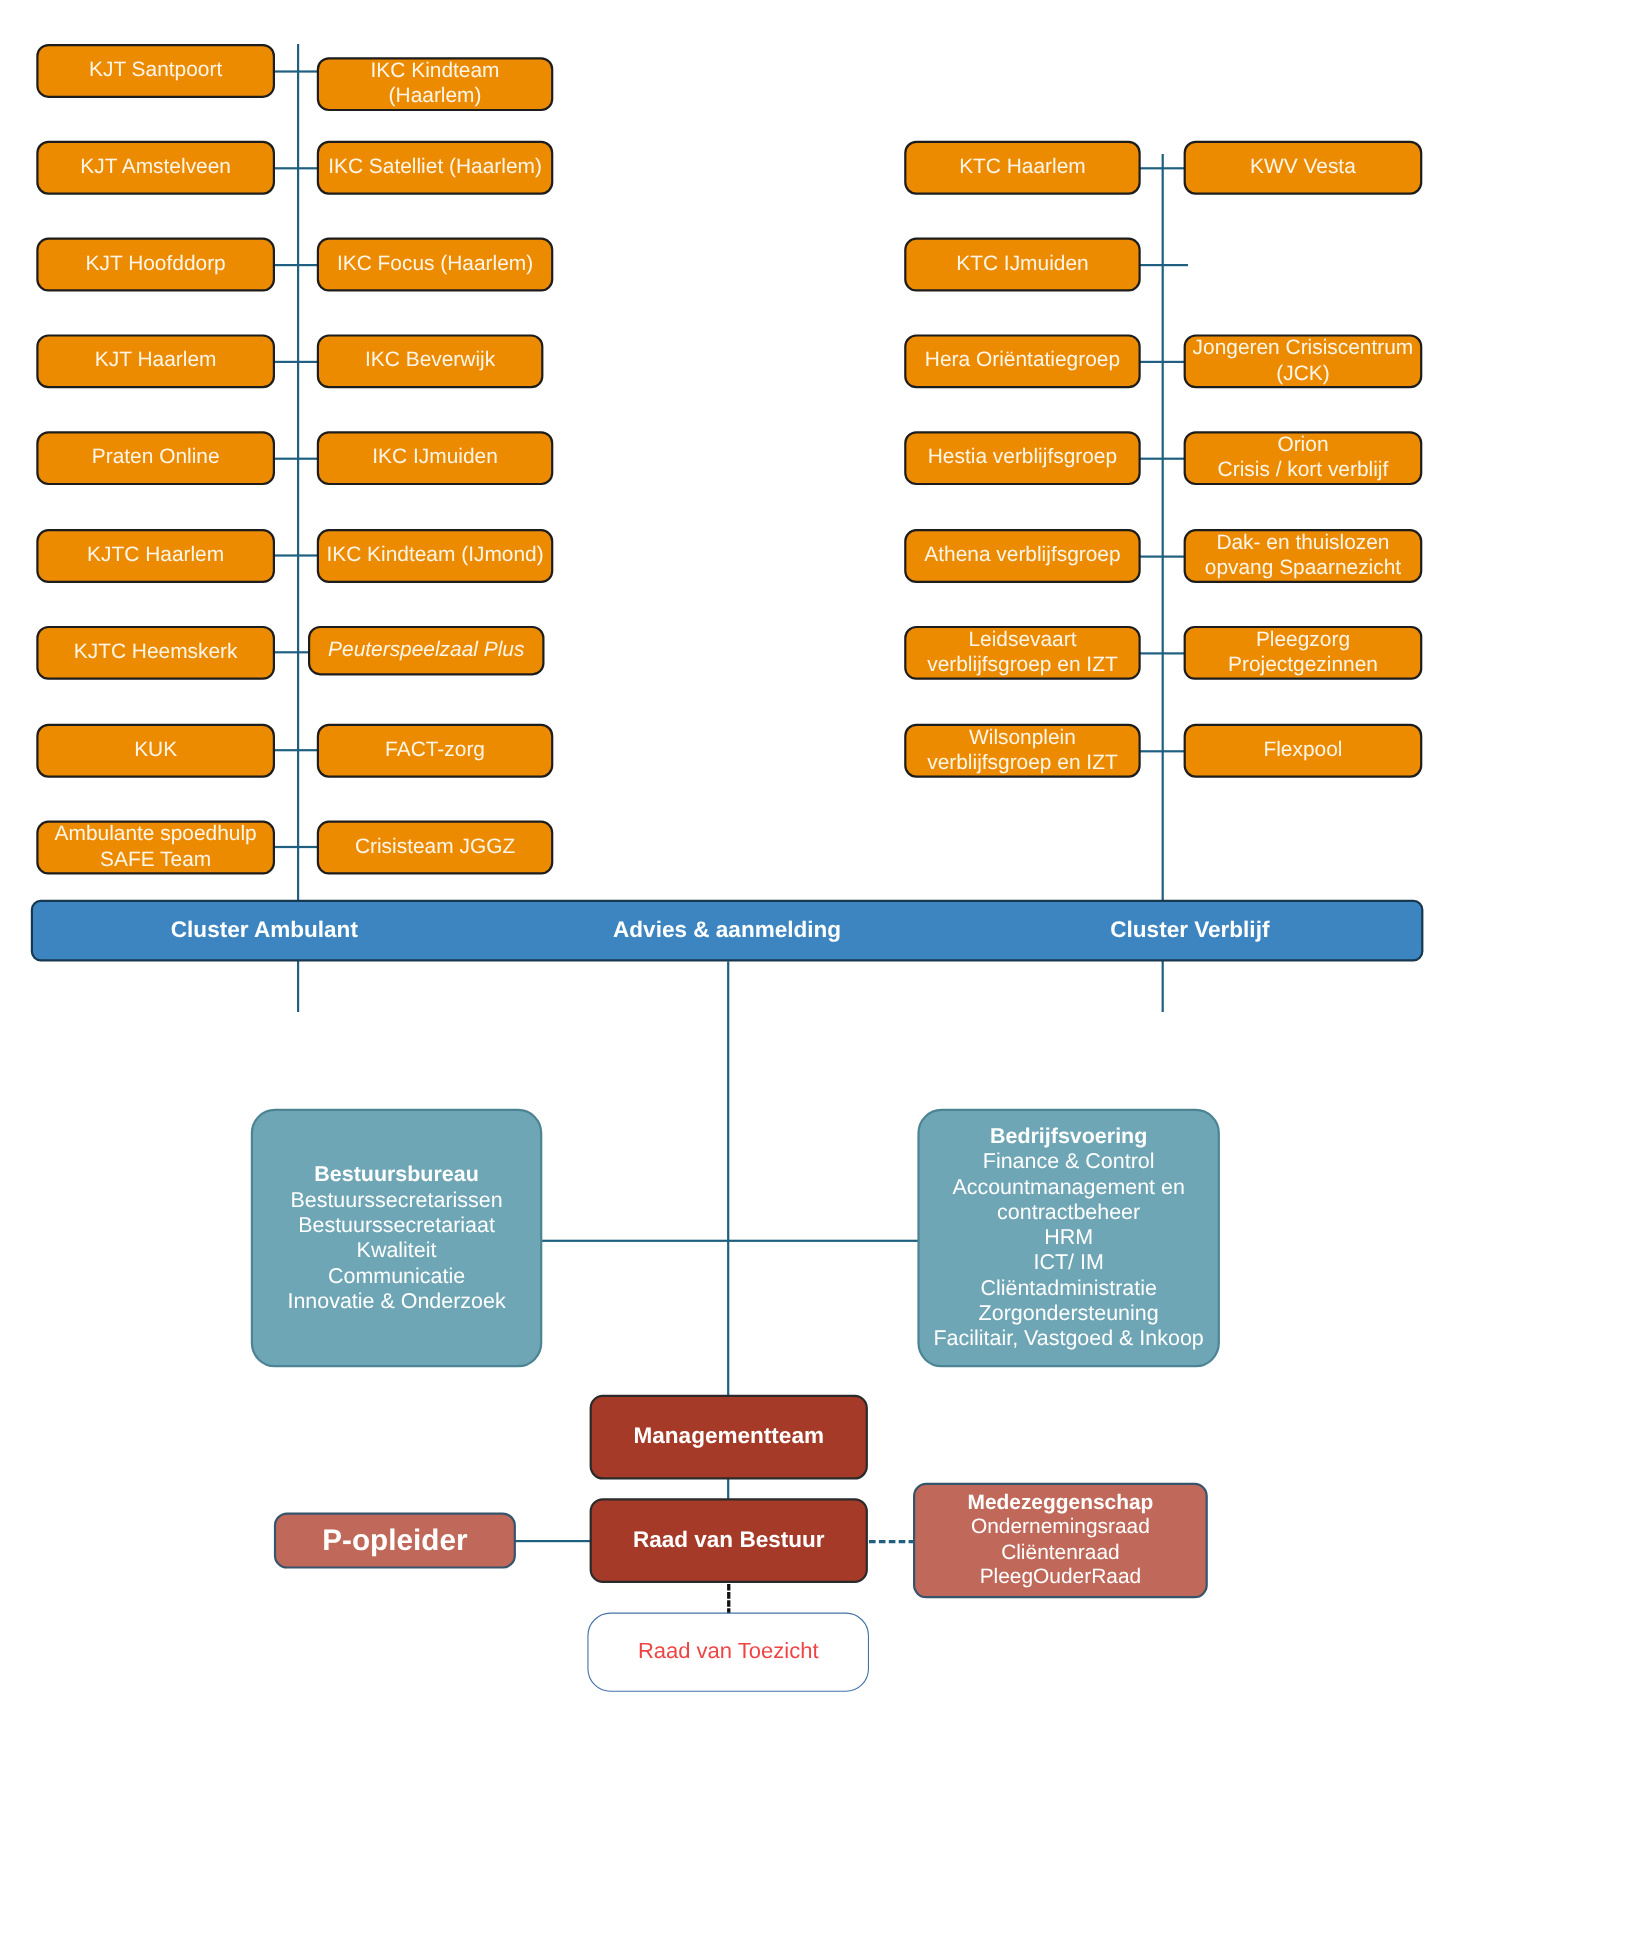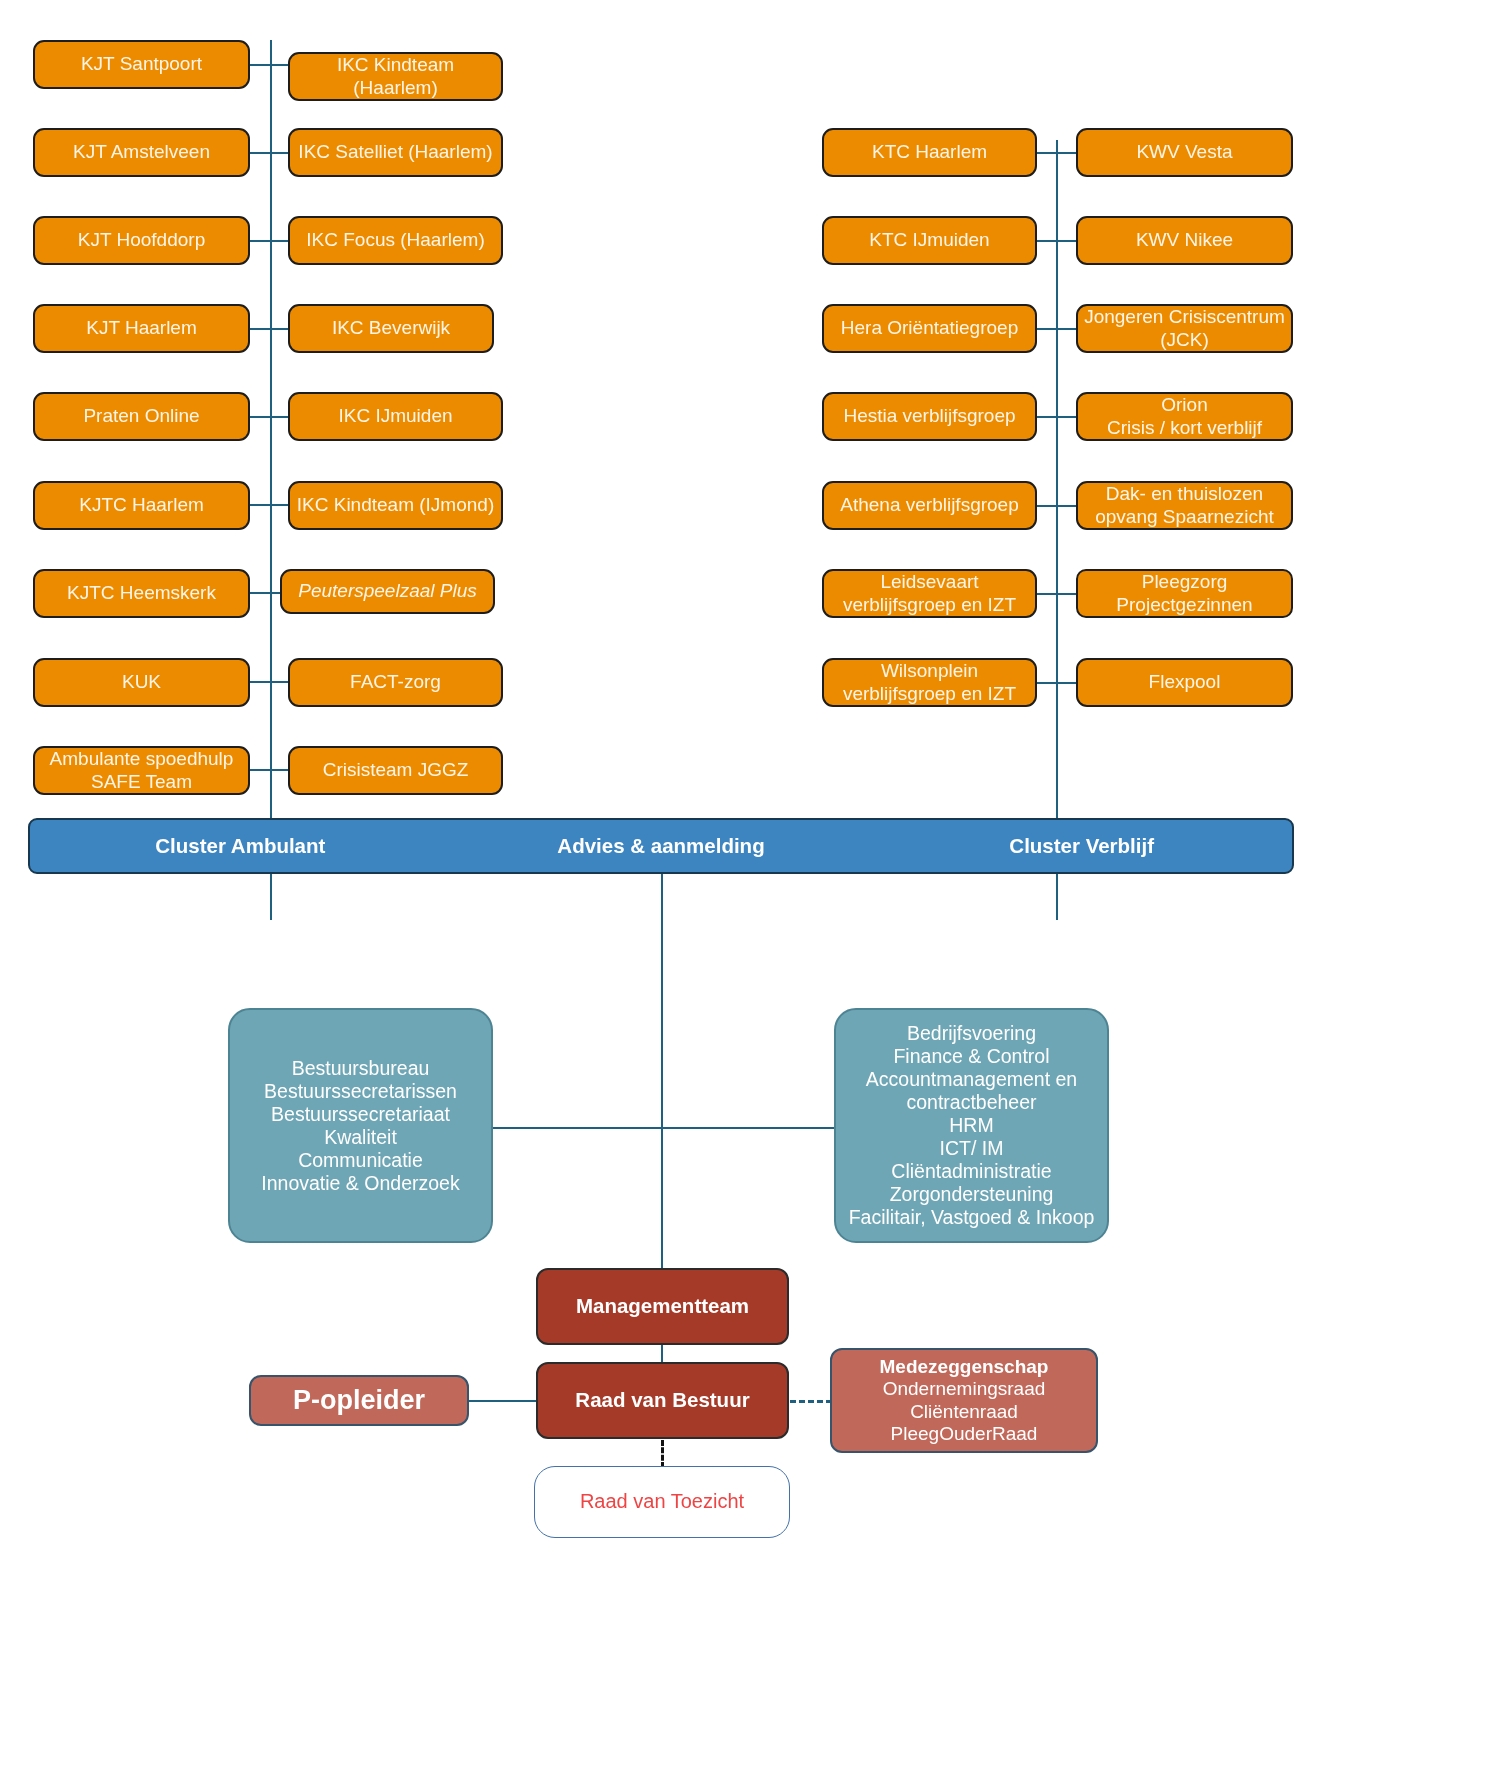--- a/index.html
+++ b/index.html
@@ -85,21 +85,21 @@
   }
 
   
   .n-teal {
     background: #6FA6B5;
     border: 2px solid #4d8494;
     color: #ffffff;
     font-size: 19.5px;
     border-radius: 22px;
   }
-  .n-teal .title { font-weight: normal; display: block; }
+  .n-teal .title { font-weight: bold; display: block; }
 
   
   .n-darkred {
     background: #A63A28;
     border: 2.5px solid #2b2b2b;
     color: #ffffff;
     font-weight: bold;
     font-size: 20.5px;
     border-radius: 12px;
   }
@@ -232,23 +232,20 @@
     </div>
   <div class="node n-orange" style="left:822px; top:569px; width:215px; height:49px;">
     <span class="lines">Leidsevaart<br>verblijfsgroep en IZT</span>
     </div>
   <div class="node n-orange" style="left:822px; top:658px; width:215px; height:49px;">
     <span class="lines">Wilsonplein<br>verblijfsgroep en IZT</span>
     </div>
 
   <div class="node n-orange" style="left:1076px; top:128px; width:217px; height:49px;">
     <span class="lines">KWV Vesta</span>
-    </div>
-  <div class="node n-orange" style="left:1076px; top:216px; width:217px; height:49px;">
-    <span class="lines">KWV Nikee</span>
     </div>
   <div class="node n-orange" style="left:1076px; top:304px; width:217px; height:49px;">
     <span class="lines">Jongeren Crisiscentrum<br>(JCK)</span>
     </div>
   <div class="node n-orange" style="left:1076px; top:392px; width:217px; height:49px;">
     <span class="lines">Orion<br>Crisis / kort verblijf</span>
     </div>
   <div class="node n-orange" style="left:1076px; top:481px; width:217px; height:49px;">
     <span class="lines">Dak- en thuislozen<br>opvang Spaarnezicht</span>
     </div>

